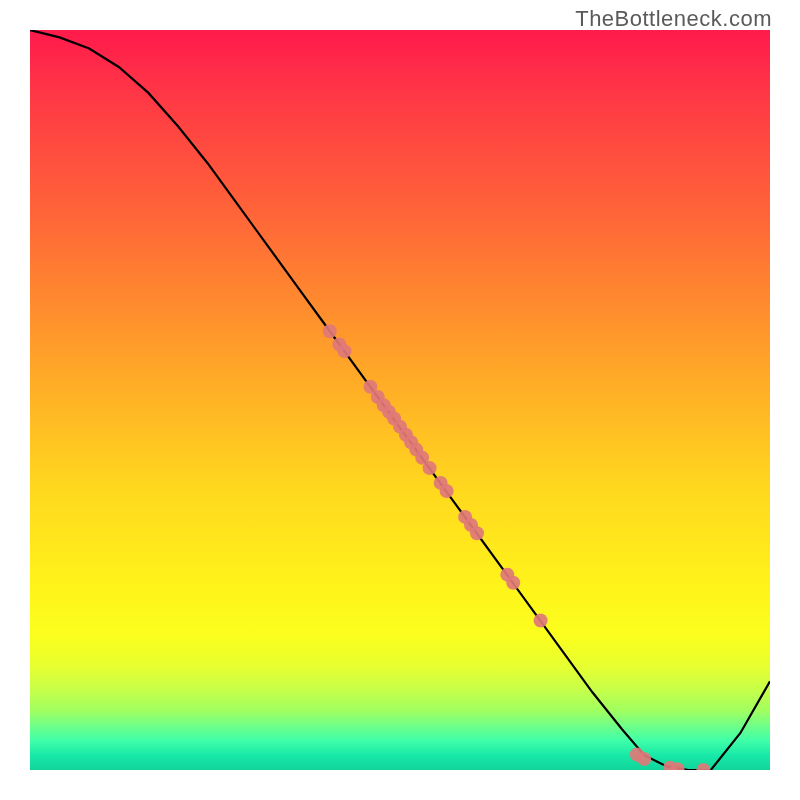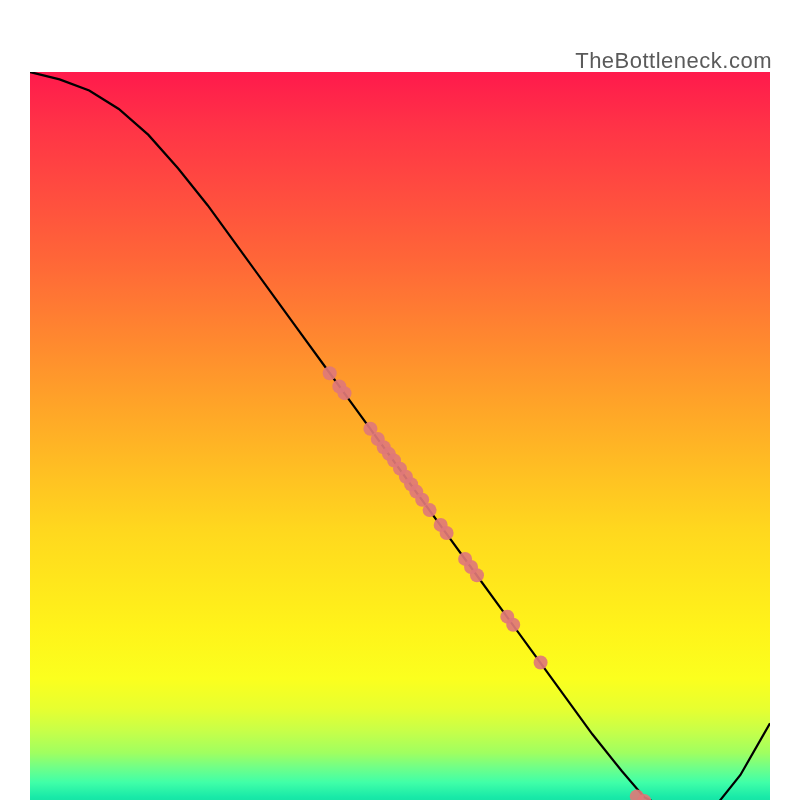--- a/index.html
+++ b/index.html
@@ -7,21 +7,20 @@
     padding: 0;
     width: 800px;
     height: 800px;
     overflow: hidden;
     font-family: Arial, Helvetica, sans-serif;
   }
   .chart-container {
     position: relative;
     width: 800px;
     height: 672px;
-    margin-top: 42px;
   }
   .plot-area {
     position: absolute;
     left: 30px;
     top: 30px;
     width: 740px;
     height: 740px;
     
     background: linear-gradient(
       to bottom,

